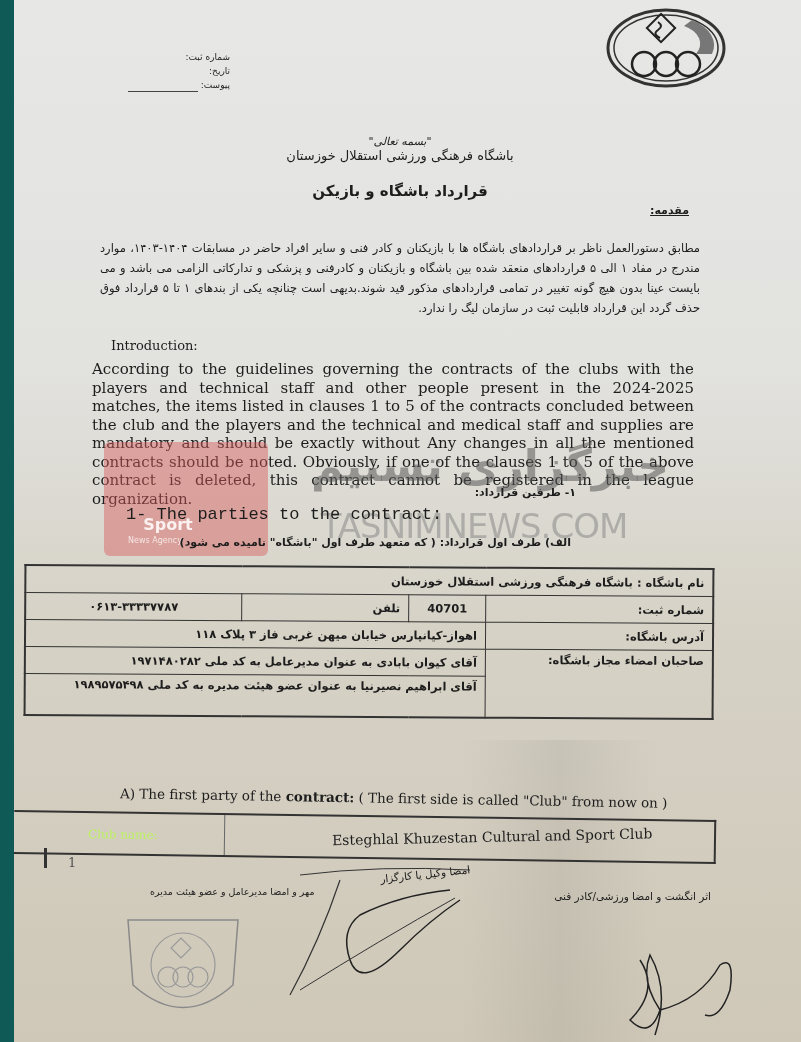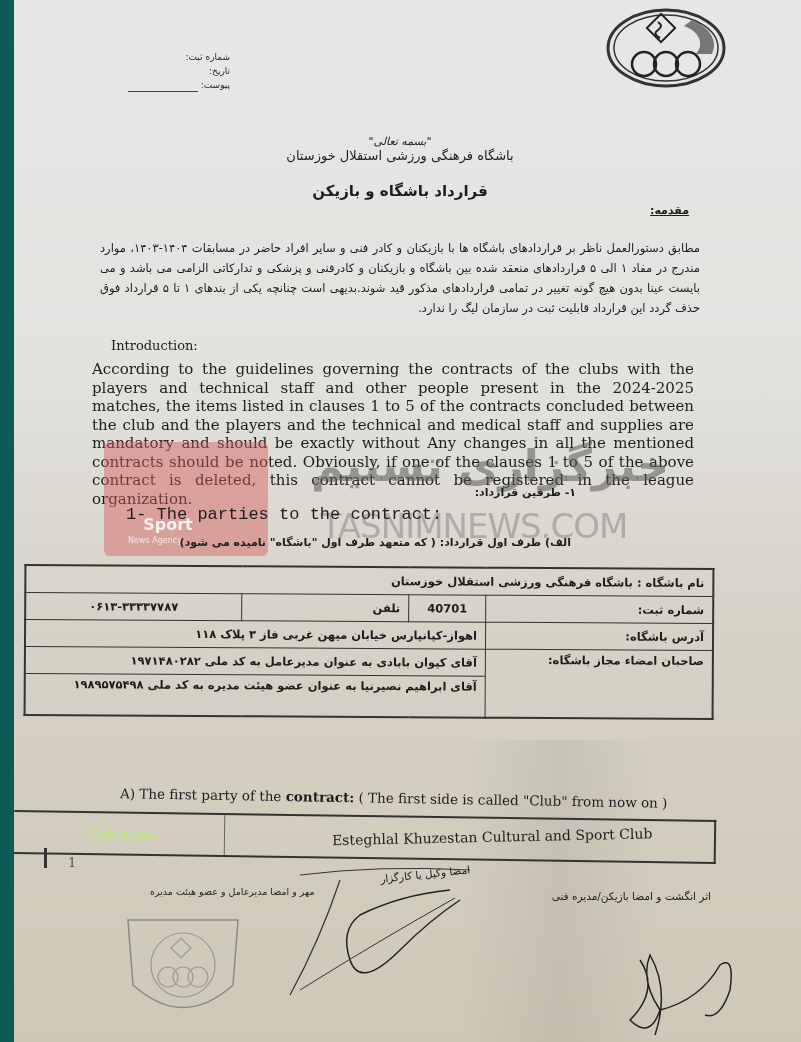--- a/index.html
+++ b/index.html
@@ -144,21 +144,21 @@
 <div class="en-table">
   <span class="lbl">Club name:</span>
   <span class="divider"></span>
   <span class="val">Esteghlal Khuzestan Cultural and Sport Club</span>
 </div>
 
 <div class="abs bar-mark"></div>
 <div class="abs page-num">1</div>
 
 <div class="abs fa sig-fa-1">
-  <div>اثر انگشت و امضا بازیکن/مدیره فنی</div>
+  <div>اثر انگشت و امضا ورزشی/کادر فنی</div>
 </div>
 <div class="abs fa sig-fa-2">امضا وکیل یا کارگزار</div>
 <div class="abs fa sig-fa-3">مهر و امضا مدیرعامل و عضو هیئت مدیره</div>
 
 <svg class="abs seal" viewBox="0 0 130 125">
   <path d="M10 15 L120 15 L115 80 Q65 125 15 80 Z" fill="none" stroke="#8a8a8a" stroke-width="1.5"></path>
   <circle cx="65" cy="60" r="32" fill="none" stroke="#999" stroke-width="1.2"></circle>
   <circle cx="50" cy="72" r="10" fill="none" stroke="#999" stroke-width="1.2"></circle>
   <circle cx="65" cy="72" r="10" fill="none" stroke="#999" stroke-width="1.2"></circle>
   <circle cx="80" cy="72" r="10" fill="none" stroke="#999" stroke-width="1.2"></circle>

